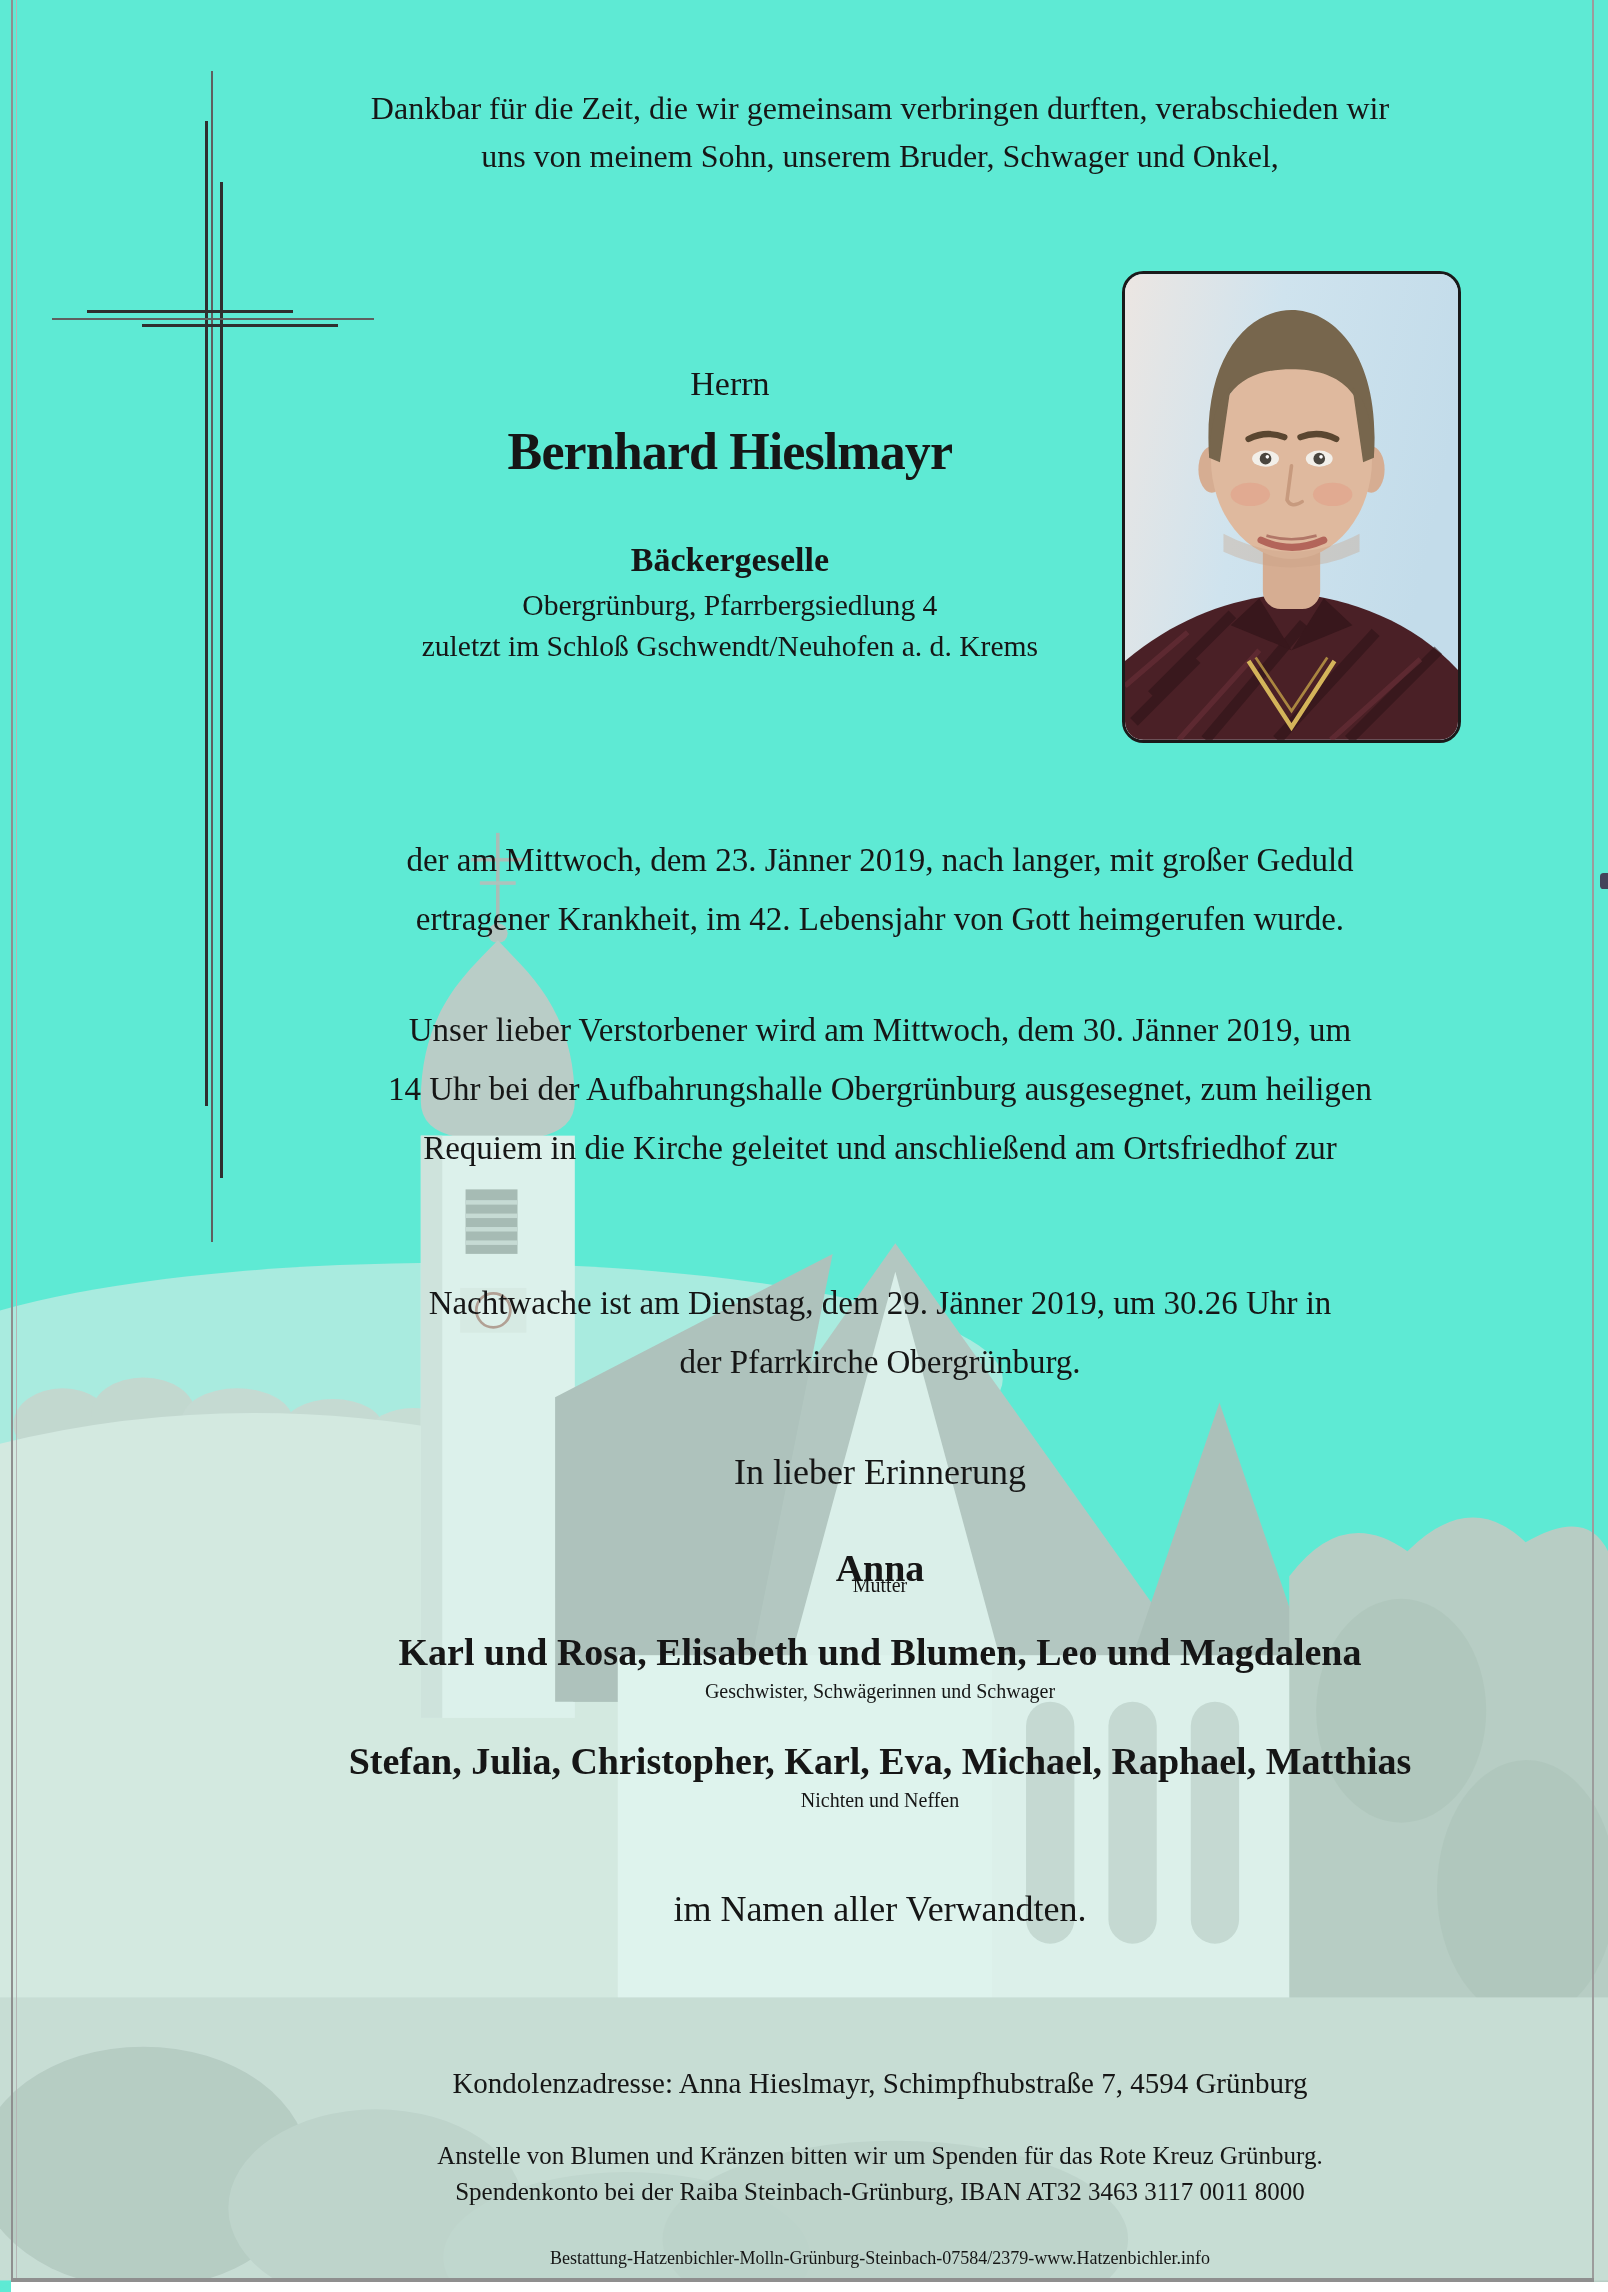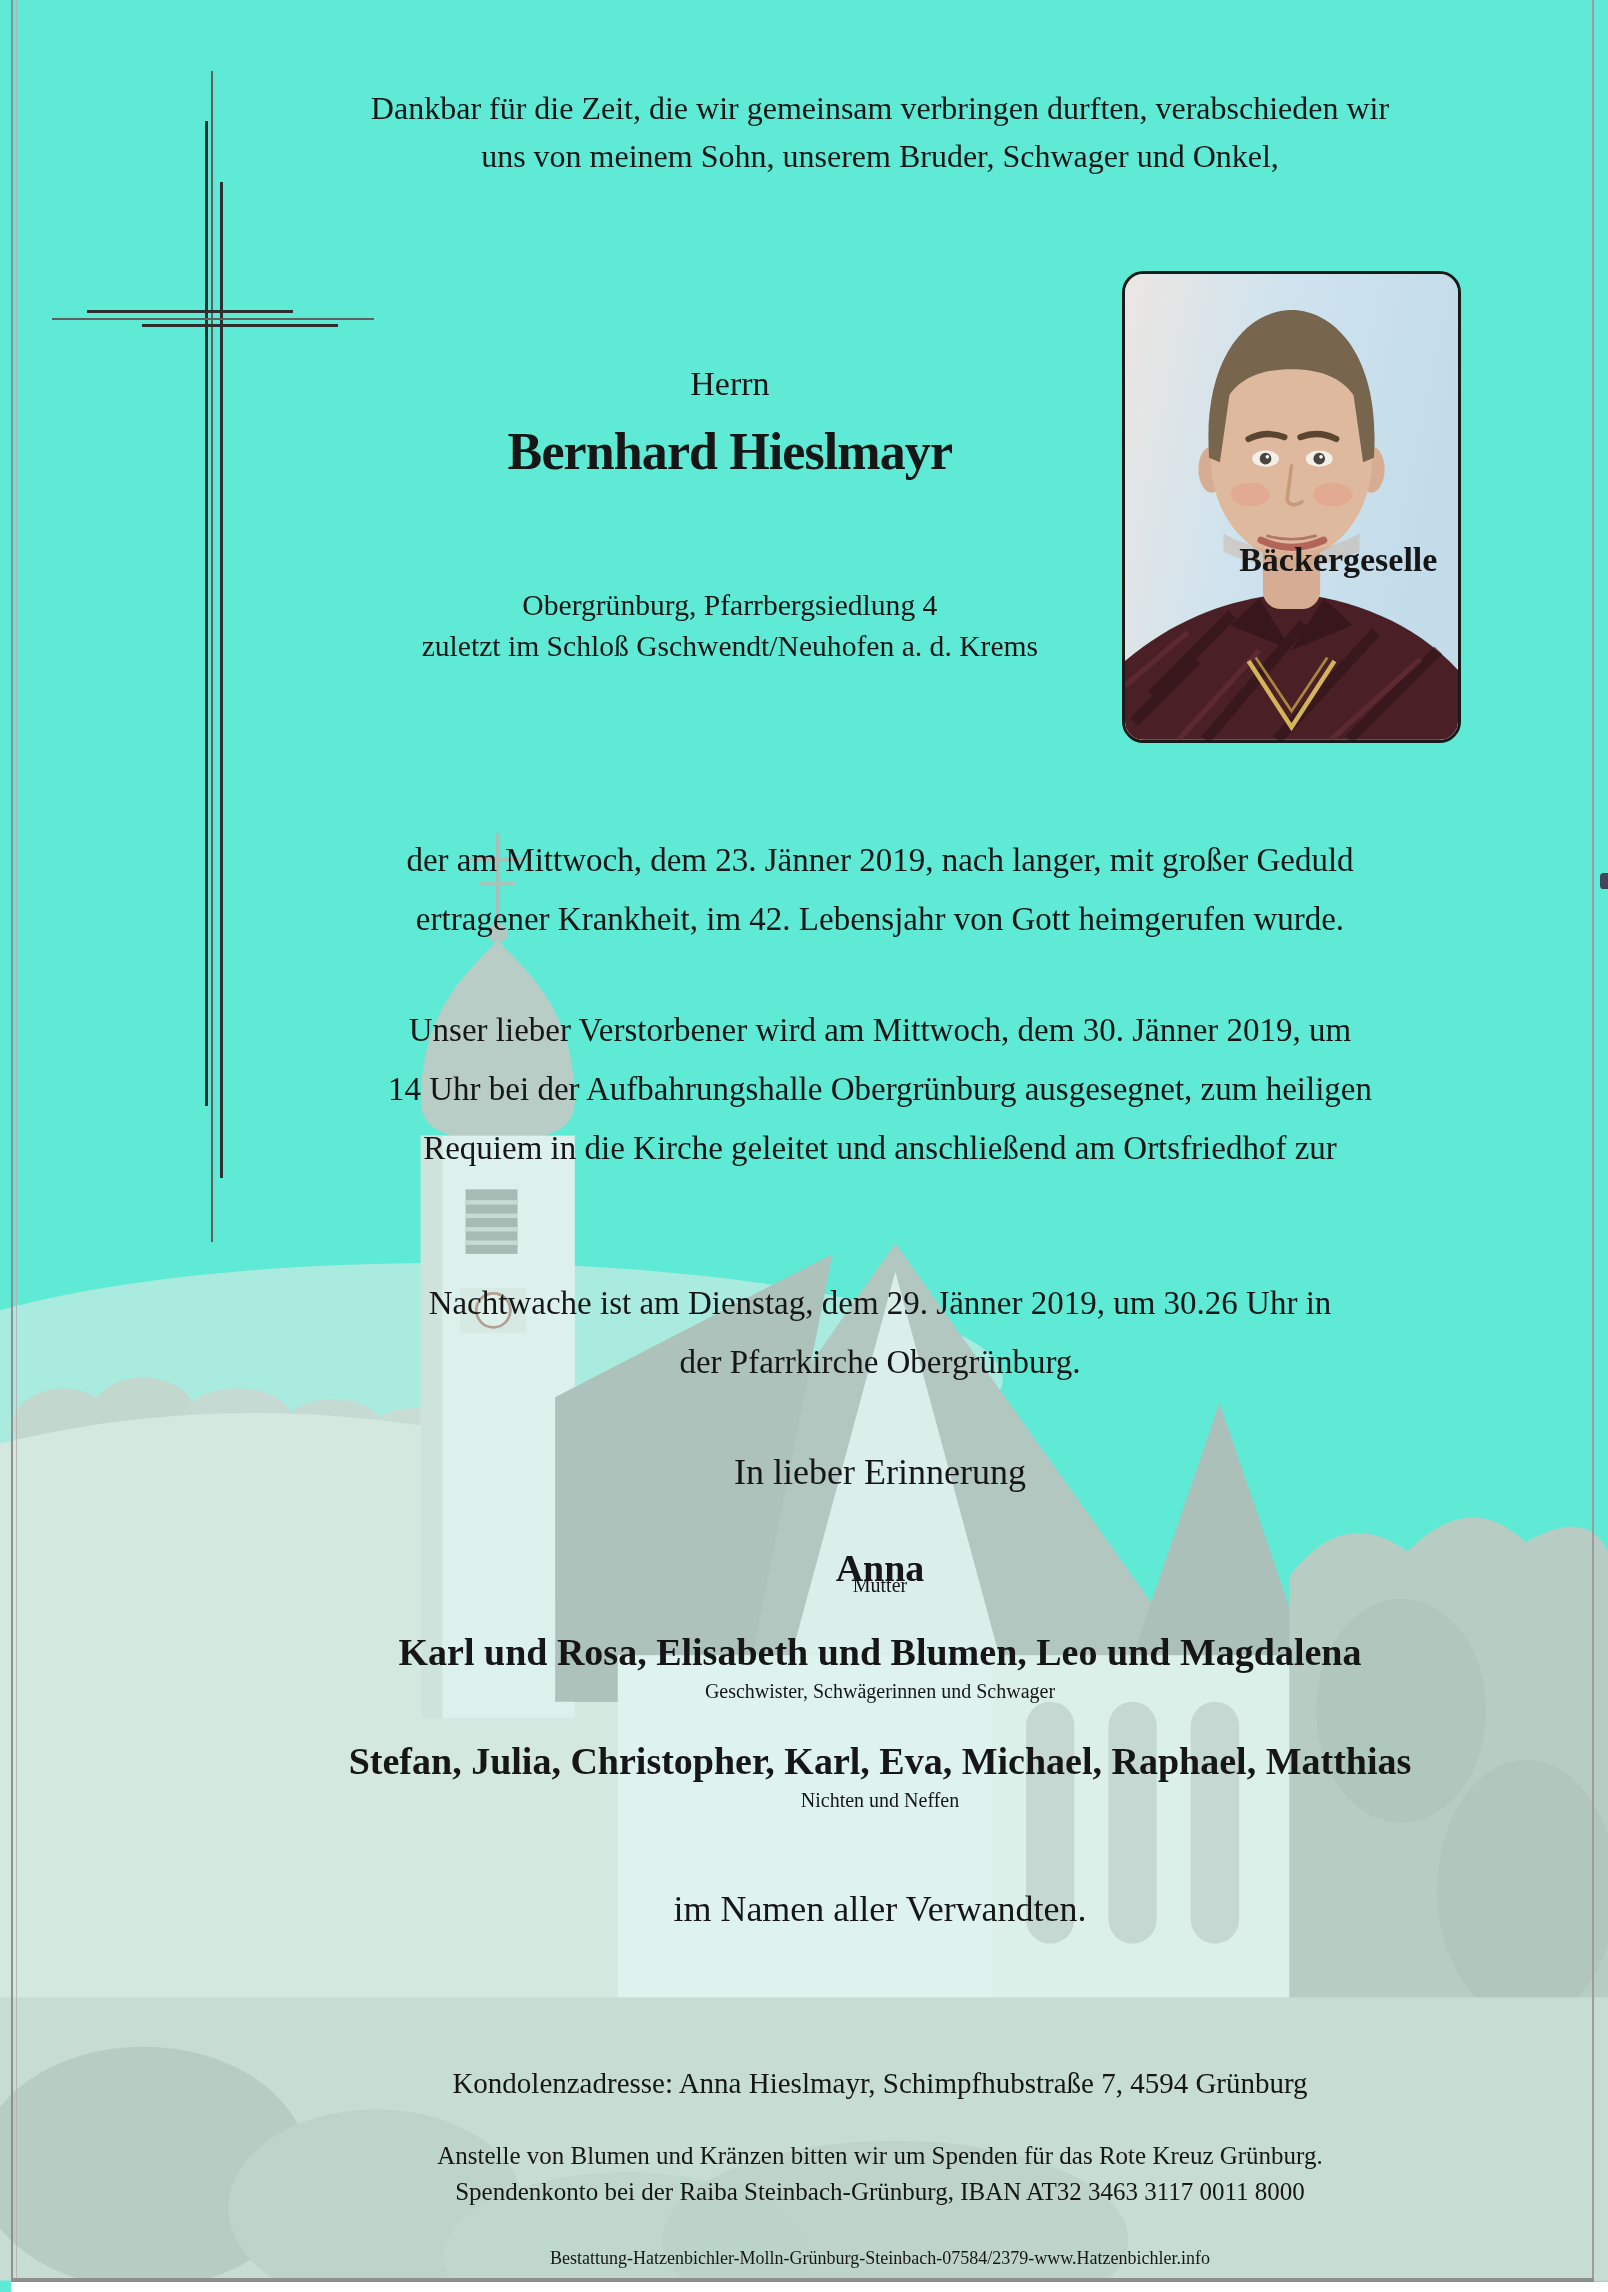--- a/index.html
+++ b/index.html
@@ -156,21 +156,21 @@
       <path d="M152,297 Q186,313 222,297" stroke="#b3655a" stroke-width="8" fill="none" stroke-linecap="round"></path>
       <path d="M158,292 Q186,300 214,292" stroke="#9c5a50" stroke-width="3" fill="none" opacity="0.7"></path>
     </svg>
   </div>
 
   <div class="t intro" style="top:85px;">Dankbar für die Zeit, die wir gemeinsam verbringen durften, verabschieden wir</div>
   <div class="t intro" style="top:133px;">uns von meinem Sohn, unserem Bruder, Schwager und Onkel,</div>
 
   <div class="tn" style="top:365px;font-size:34px;">Herrn</div>
   <div class="tn b" style="top:422px;font-size:52px;letter-spacing:-0.9px;">Bernhard Hieslmayr</div>
-  <div class="tn b" style="top:541px;font-size:34px;text-align:right;">Bäckergeselle</div>
+  <div class="tn b" style="top:541px;font-size:34px;">Bäckergeselle</div>
   <div class="tn small" style="top:589px;">Obergrünburg, Pfarrbergsiedlung 4</div>
   <div class="tn small" style="top:630px;">zuletzt im Schloß Gschwendt/Neuhofen a. d. Krems</div>
 
   <div class="t body" style="top:831px;">der am Mittwoch, dem 23. Jänner 2019, nach langer, mit großer Geduld</div>
   <div class="t body" style="top:890px;">ertragener Krankheit, im 42. Lebensjahr von Gott heimgerufen wurde.</div>
 
   <div class="t body" style="top:1001px;">Unser lieber Verstorbener wird am Mittwoch, dem 30. Jänner 2019, um</div>
   <div class="t body" style="top:1060px;">14 Uhr bei der Aufbahrungshalle Obergrünburg ausgesegnet, zum heiligen</div>
   <div class="t body" style="top:1119px;">Requiem in die Kirche geleitet und anschließend am Ortsfriedhof zur</div>
 

